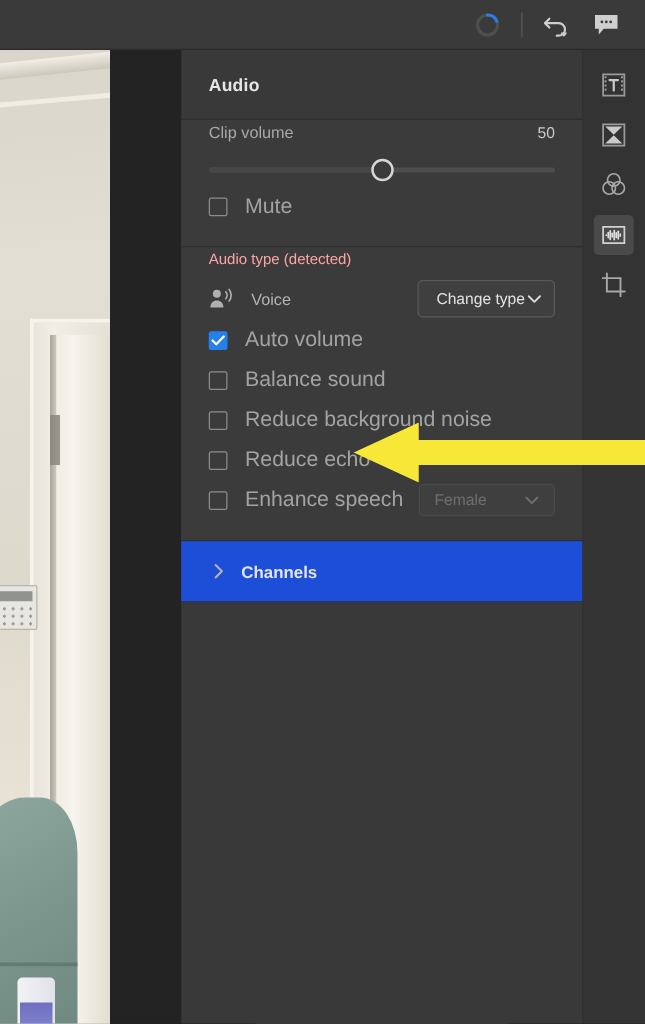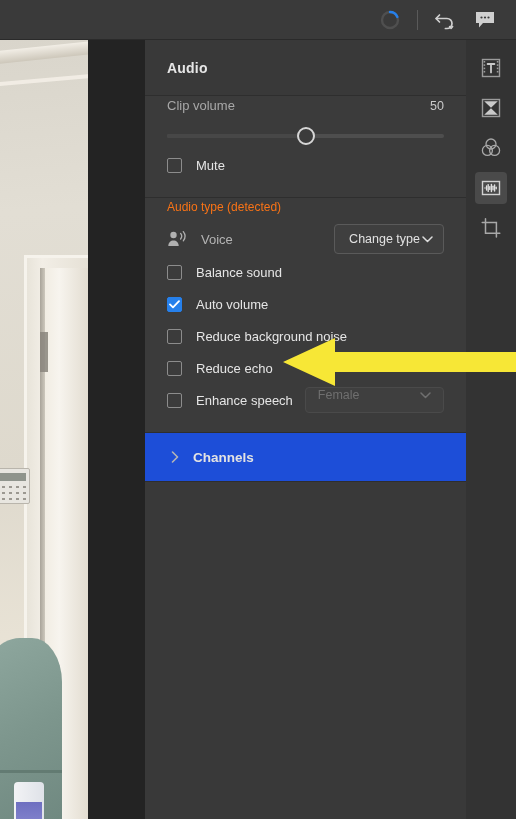--- a/index.html
+++ b/index.html
@@ -157,39 +157,39 @@
     background: #3b3b3b; border: 2px solid #d6d6d6;
   }
 
   .chk-row { display: flex; align-items: center; height: 32px; }
   .chk {
     width: 15px; height: 15px; border-radius: 2px; flex: none;
     border: 1.6px solid #8c8c8c; background: transparent; margin-right: 14px;
     display: flex; align-items: center; justify-content: center;
   }
   .chk.checked { background: #2680eb; border-color: #2680eb; }
-  .chk-label { font-size: 13px; color: #e5e5e5; }
-
-  .sub-label { font-size: 12px; color: #f97316; padding-top: 2px; padding-bottom: 8px; }
+  .chk-label { font-size: 17px; color: #a3a3a3; }
+
+  .sub-label { font-size: 12px; color: #fca5a5; padding-top: 2px; padding-bottom: 8px; }
 
   .audiotype-row { display: flex; align-items: center; height: 34px; position: relative; }
   .voice-icon { width: 22px; height: 18px; margin-right: 12px; flex:none; }
   .voice-text { font-size: 13px; color: #b4b4b4; }
   .change-type {
     position: absolute; right: 0; top: 2px;
     height: 30px; padding: 0 10px 0 14px; border-radius: 4px;
     background: #3f3f3f; border: 1px solid #5a5a5a;
     display: flex; align-items: center; gap: 2px;
     font-size: 12.5px; color: #e2e2e2;
   }
 
   .dropdown-inline {
     flex: 1; margin-left: 12px; height: 26px; border-radius: 4px;
     background: #3f3f3f; border: 1px solid #4a4a4a;
-    display: flex; align-items: flex-start; padding: 0 12px 0 12px;
+    display: flex; align-items: center; padding: 0 12px 0 12px;
     font-size: 12.5px; color: #6f6f6f;
   }
   .dropdown-inline .dd-sp { flex: 1; }
 
   
   .rail {
     position: absolute; left: 466px; top: 40px; width: 50px; height: 779px;
     background: #333333;
   }
   .rail-inner { padding-top: 12px; display: flex; flex-direction: column; align-items: center; gap: 8px; }
@@ -306,31 +306,31 @@
             <span>Change type</span>
             <span>
               <svg width="11" height="7" viewBox="0 0 11 7">
                   <path d="M1 1 L5.5 5.5 L10 1" fill="none" stroke="#dcdcdc" stroke-width="1.5" stroke-linecap="round" stroke-linejoin="round"></path>
                 </svg>
             </span>
           </span>
         </div>
 
         <div class="chk-row">
-          <span class="chk"></span>
-          <span class="chk-label">Balance sound</span>
-        </div>
-
-        <div class="chk-row">
           <span class="chk checked">
             <svg width="11" height="9" viewBox="0 0 11 9">
                 <path d="M1 4.4 L4 7.4 L10 1.2" fill="none" stroke="#ffffff" stroke-width="1.8" stroke-linecap="round" stroke-linejoin="round"></path>
               </svg>
           </span>
           <span class="chk-label">Auto volume</span>
+        </div>
+
+        <div class="chk-row">
+          <span class="chk"></span>
+          <span class="chk-label">Balance sound</span>
         </div>
 
         <div class="chk-row">
           <span class="chk"></span>
           <span class="chk-label">Reduce background noise</span>
         </div>
 
         <div class="chk-row">
           <span class="chk"></span>
           <span class="chk-label">Reduce echo</span>

